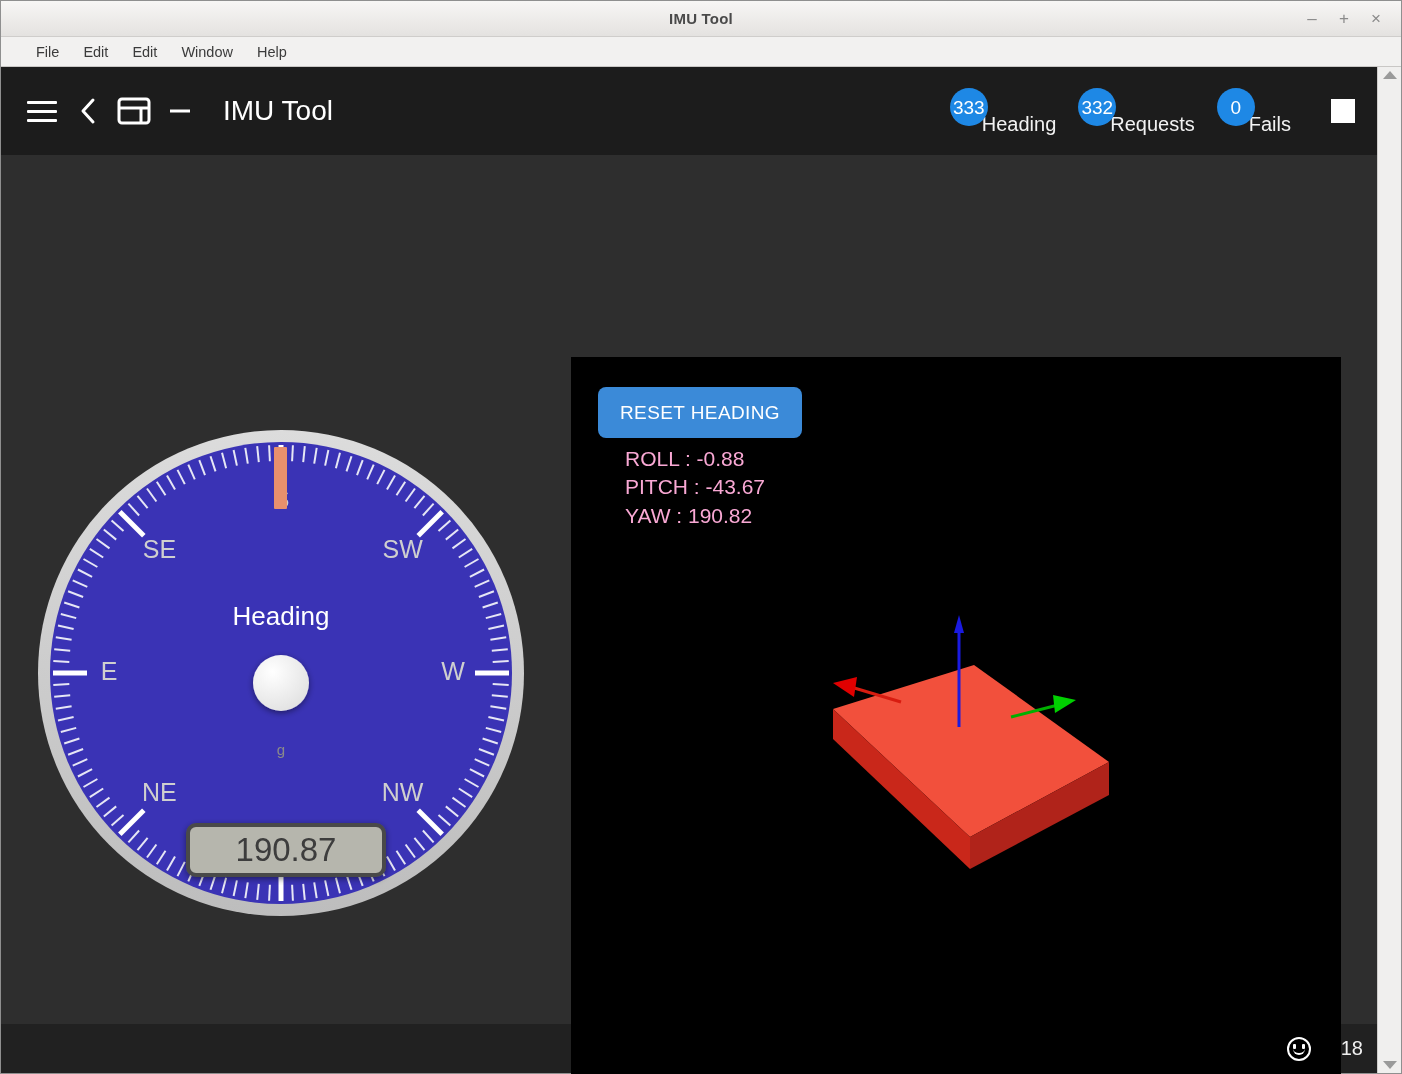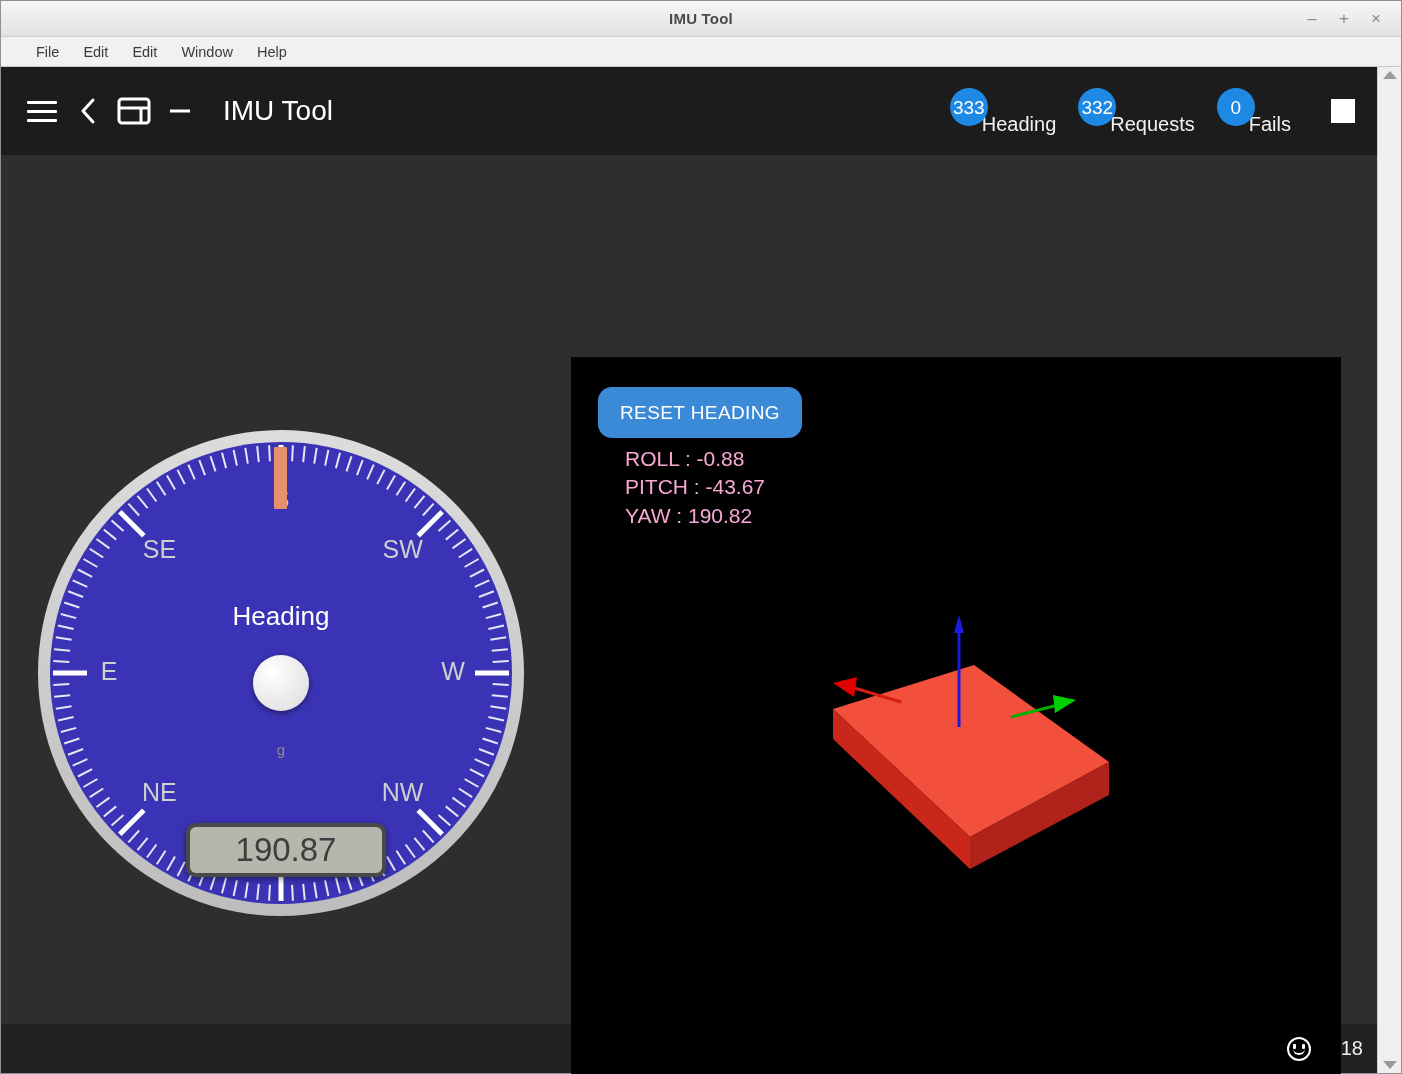--- a/index.html
+++ b/index.html
@@ -120,21 +120,21 @@
   
   .viewer {
     position: absolute; left: 570px; top: 202px;
     width: 770px; height: 771px; background: #000;
   }
   .reset-btn {
     position: absolute; left: 27px; top: 30px;
     background: #3b8ad8; color: #fff; border: none;
     padding: 0 22px; height: 51px;
     font-family: "Liberation Sans", sans-serif;
-    font-size: 19px; letter-spacing: .4px; cursor: pointer; border-radius: 14px;
+    font-size: 19px; letter-spacing: .4px; cursor: pointer; border-radius: 8px;
   }
   .ypr {
     position: absolute; left: 54px; top: 88px;
     color: #f9a8d4; font-size: 21px; line-height: 1.35;
   }
   .ypr div { white-space: nowrap; }
   .scene { position: absolute; inset: 0; }
 
   
   .footer {

